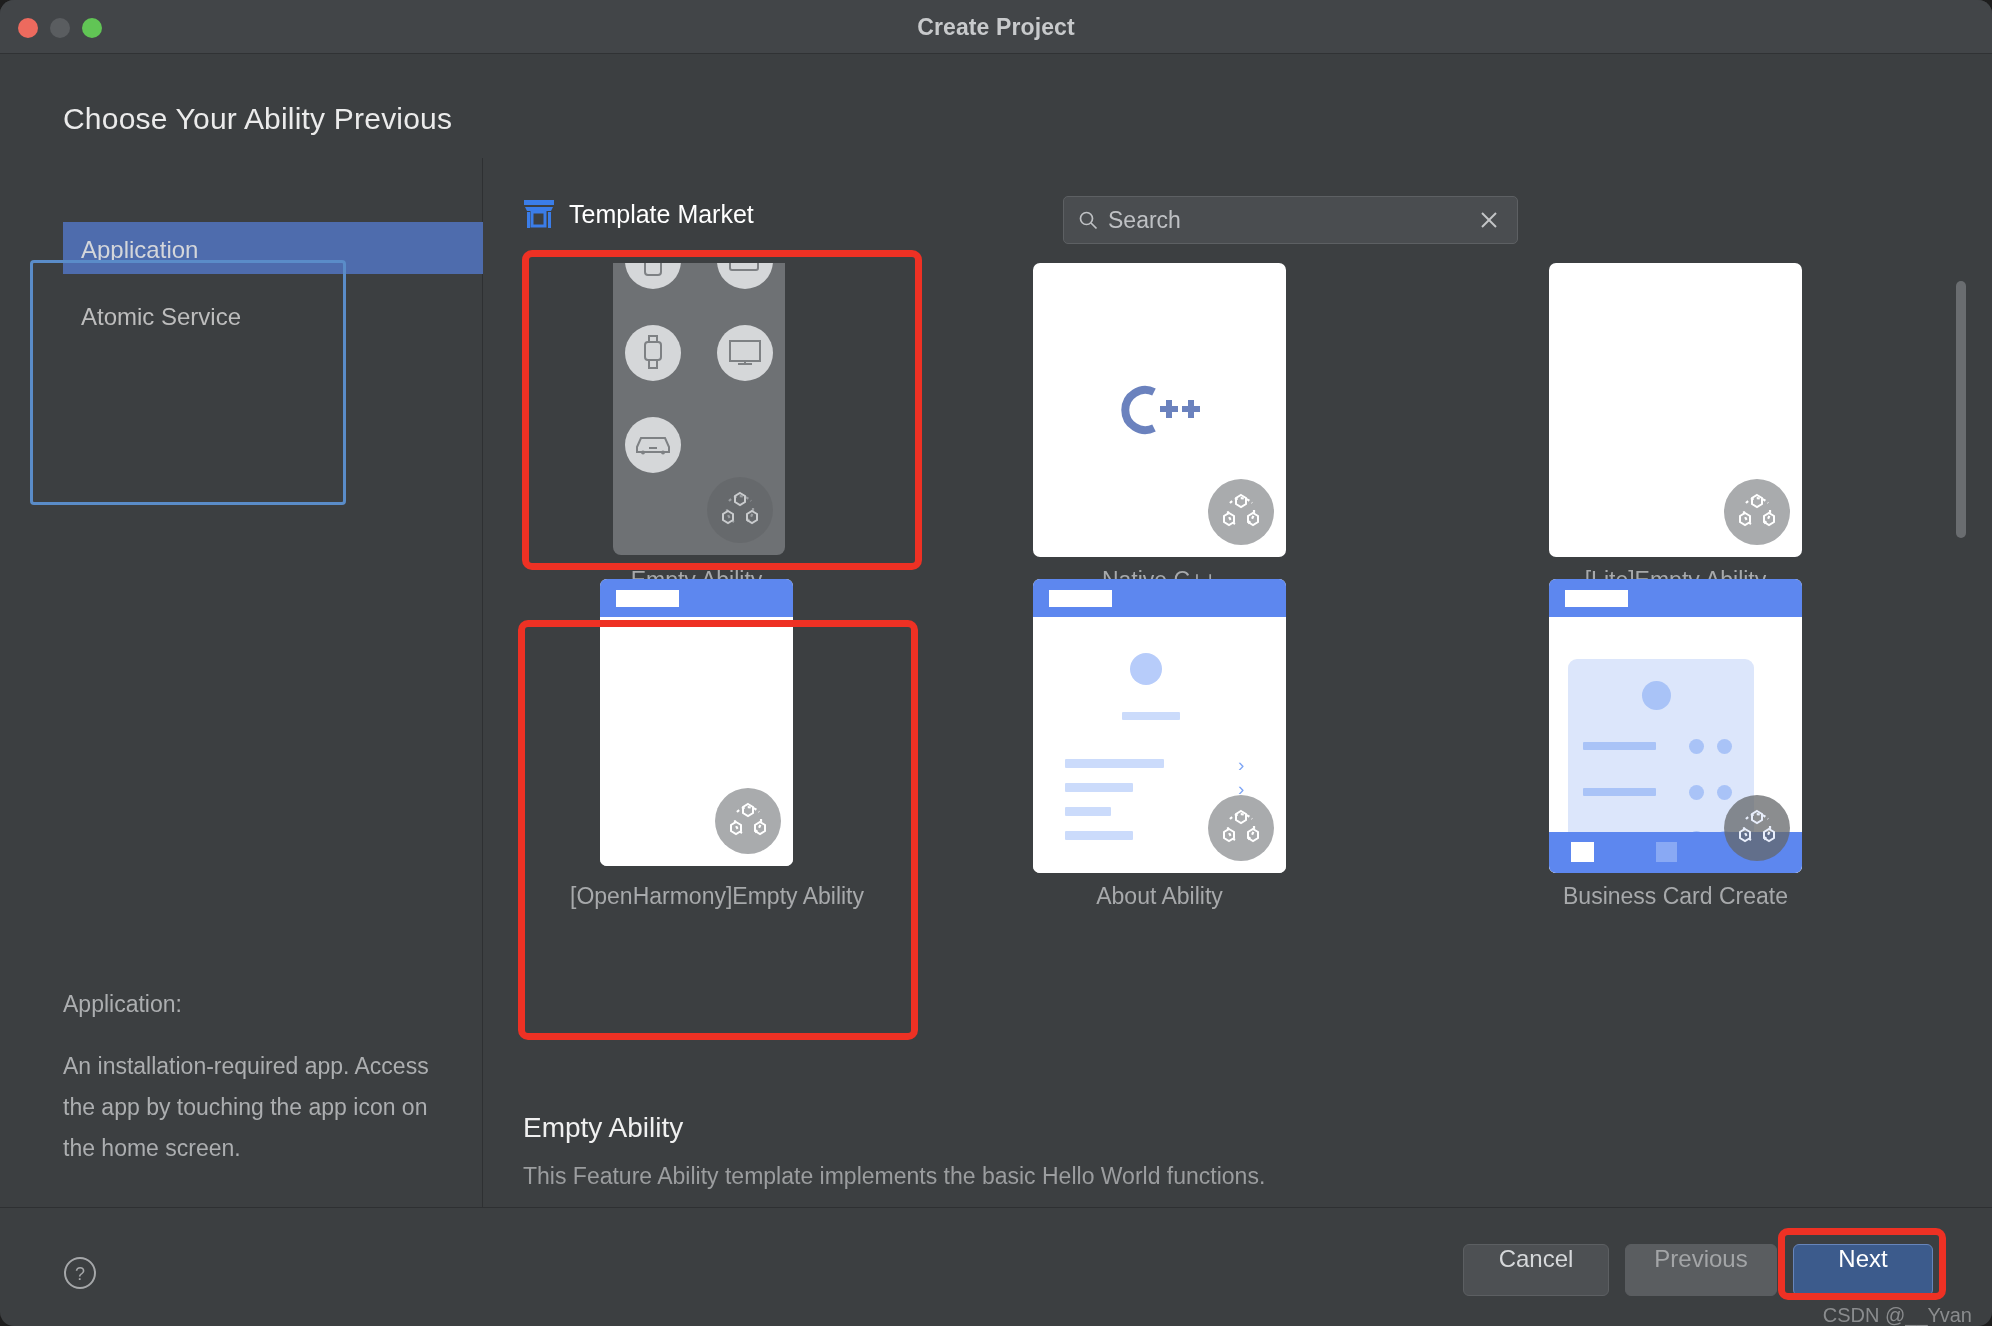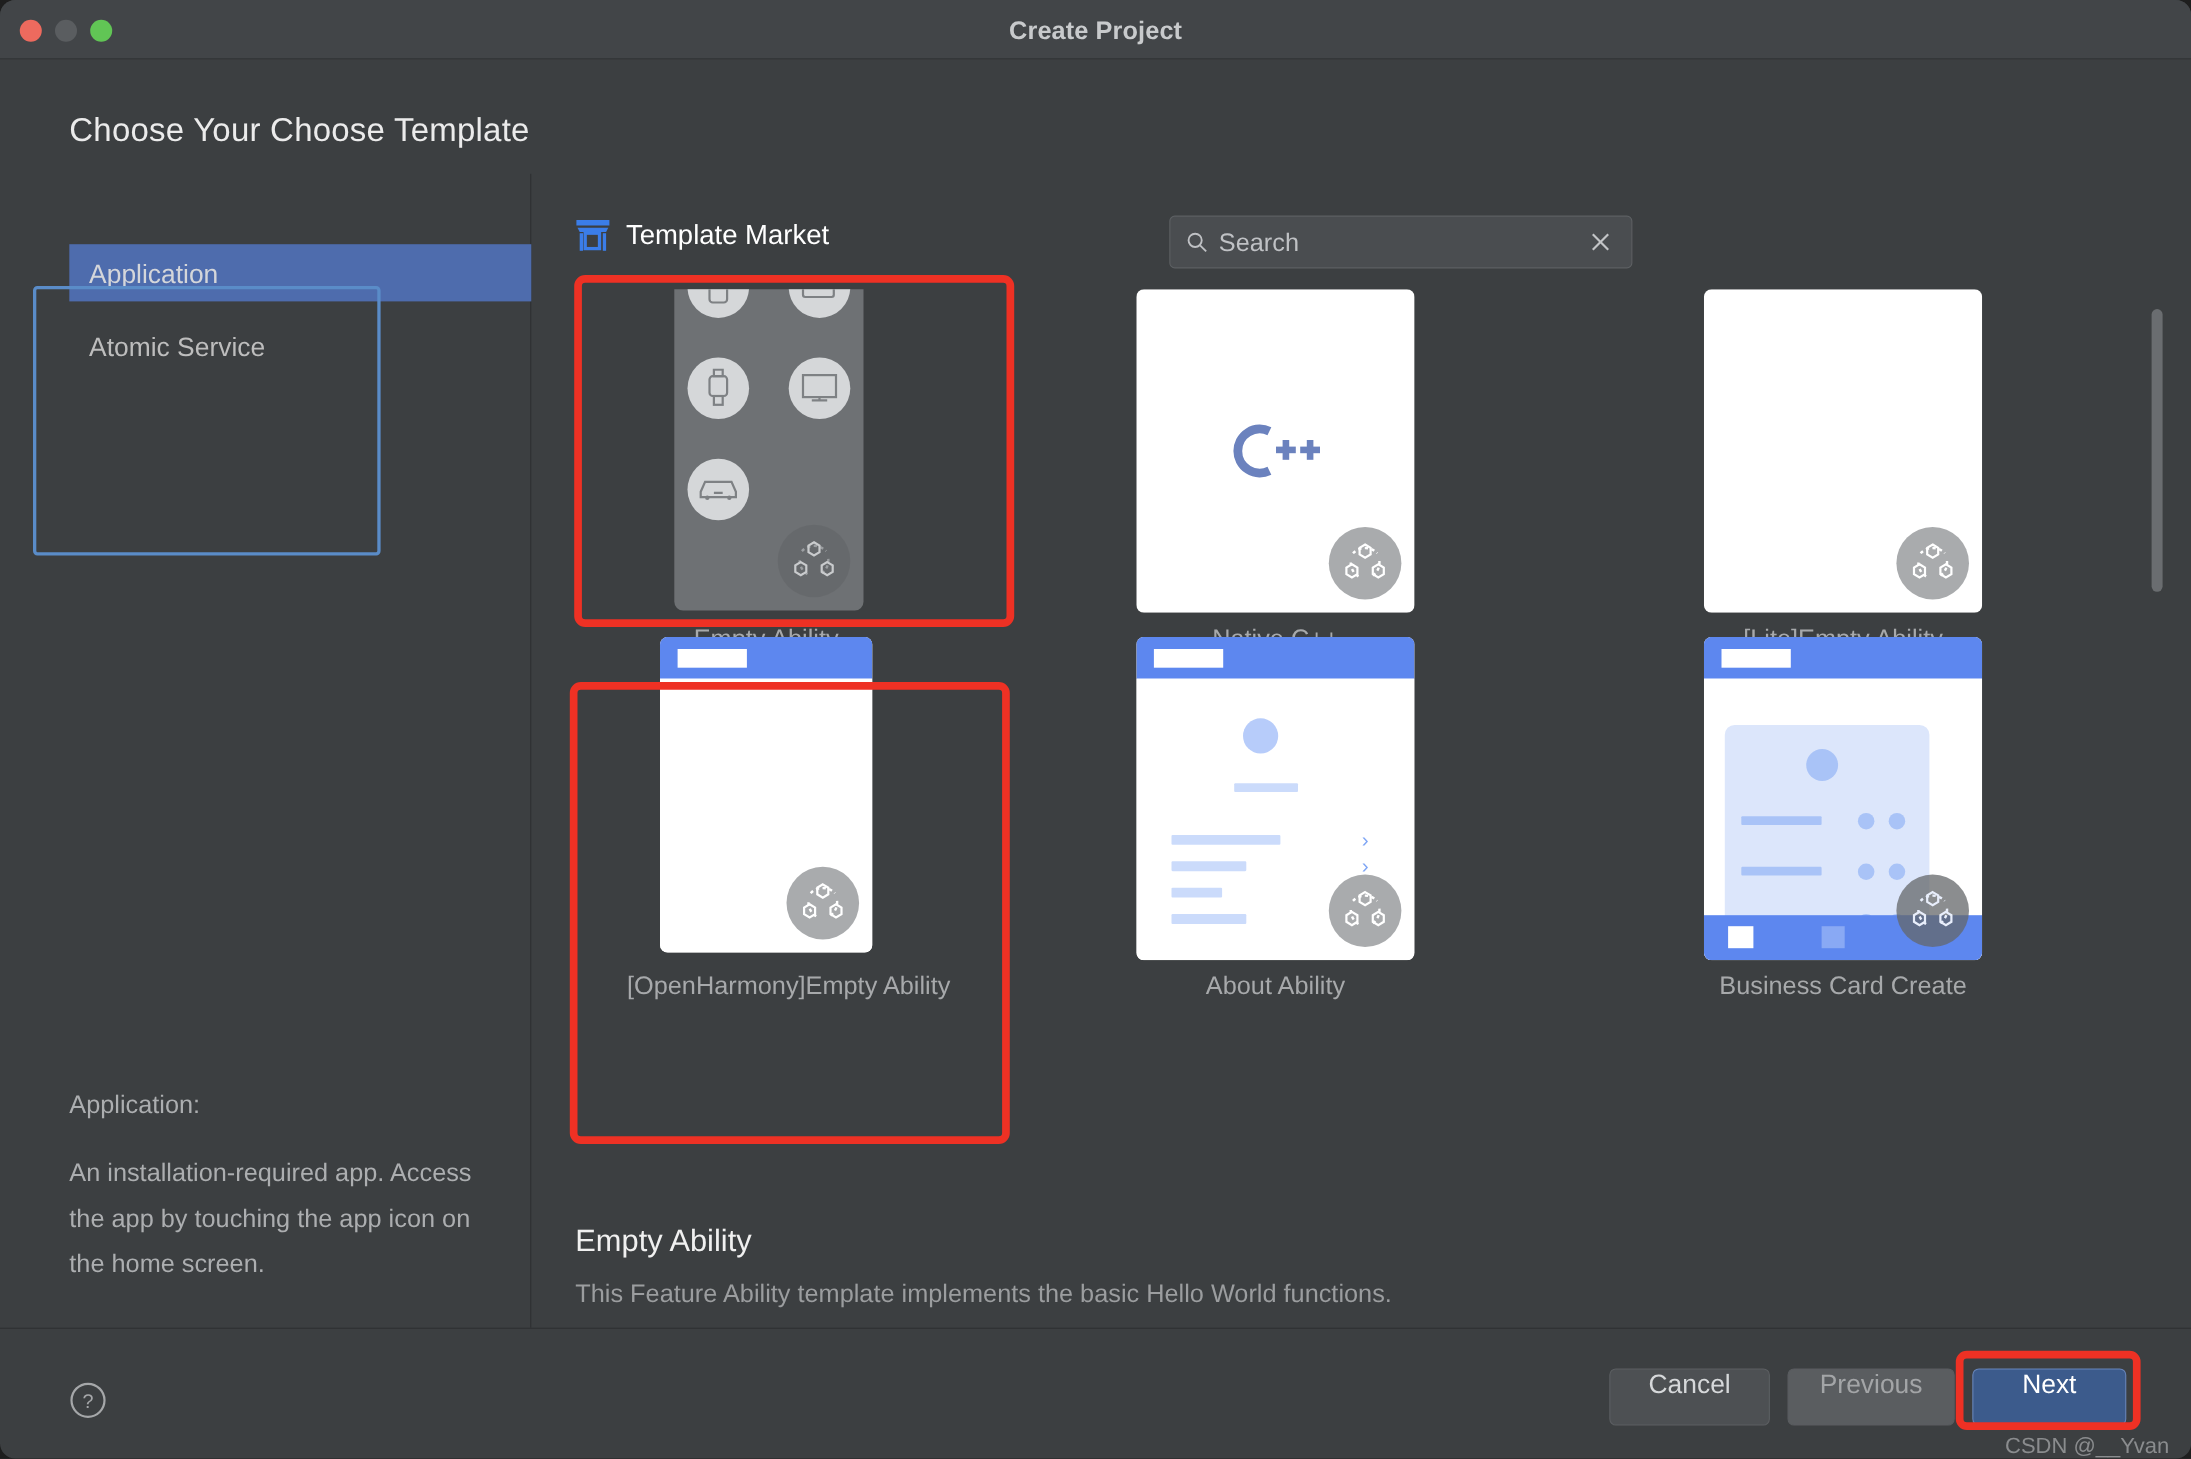--- a/index.html
+++ b/index.html
@@ -133,21 +133,21 @@
   }
   .shop-icon { width: 32px; height: 30px; display:block; }
   .market-label {
     color: #ffffff;
     font-size: 25px;
   }
 
   .search-box {
     position: absolute;
     left: 580px; top: 38px;
-    width: 421px;
+    width: 455px;
     height: 48px;
     background: #4A4D50;
     border: 1px solid #5d6063;
     border-radius: 5px;
     box-sizing: border-box;
     display: flex;
     align-items: center;
   }
   .search-ic {
     margin-left: 14px;
@@ -389,21 +389,21 @@
     <div class="traffic">
       <div class="dot close"></div>
       <div class="dot min"></div>
       <div class="dot max"></div>
     </div>
     <div class="titlebar-title">Create Project</div>
   </div>
 
   <div class="content">
 
-    <div class="page-title">Choose Your Choose Template</div>
+    <div class="page-title">Choose Your Ability Previous</div>
 
     <div class="left-panel">
       <div class="nav-item n0 selected">
         <span>Application</span>
       </div>
       <div class="nav-item n1">
         <span>Atomic Service</span>
       </div>
       <div class="left-desc head">Application:</div>
       <div class="left-desc body">An installation-required app. Access the app by touching the app icon on the home screen.</div>

